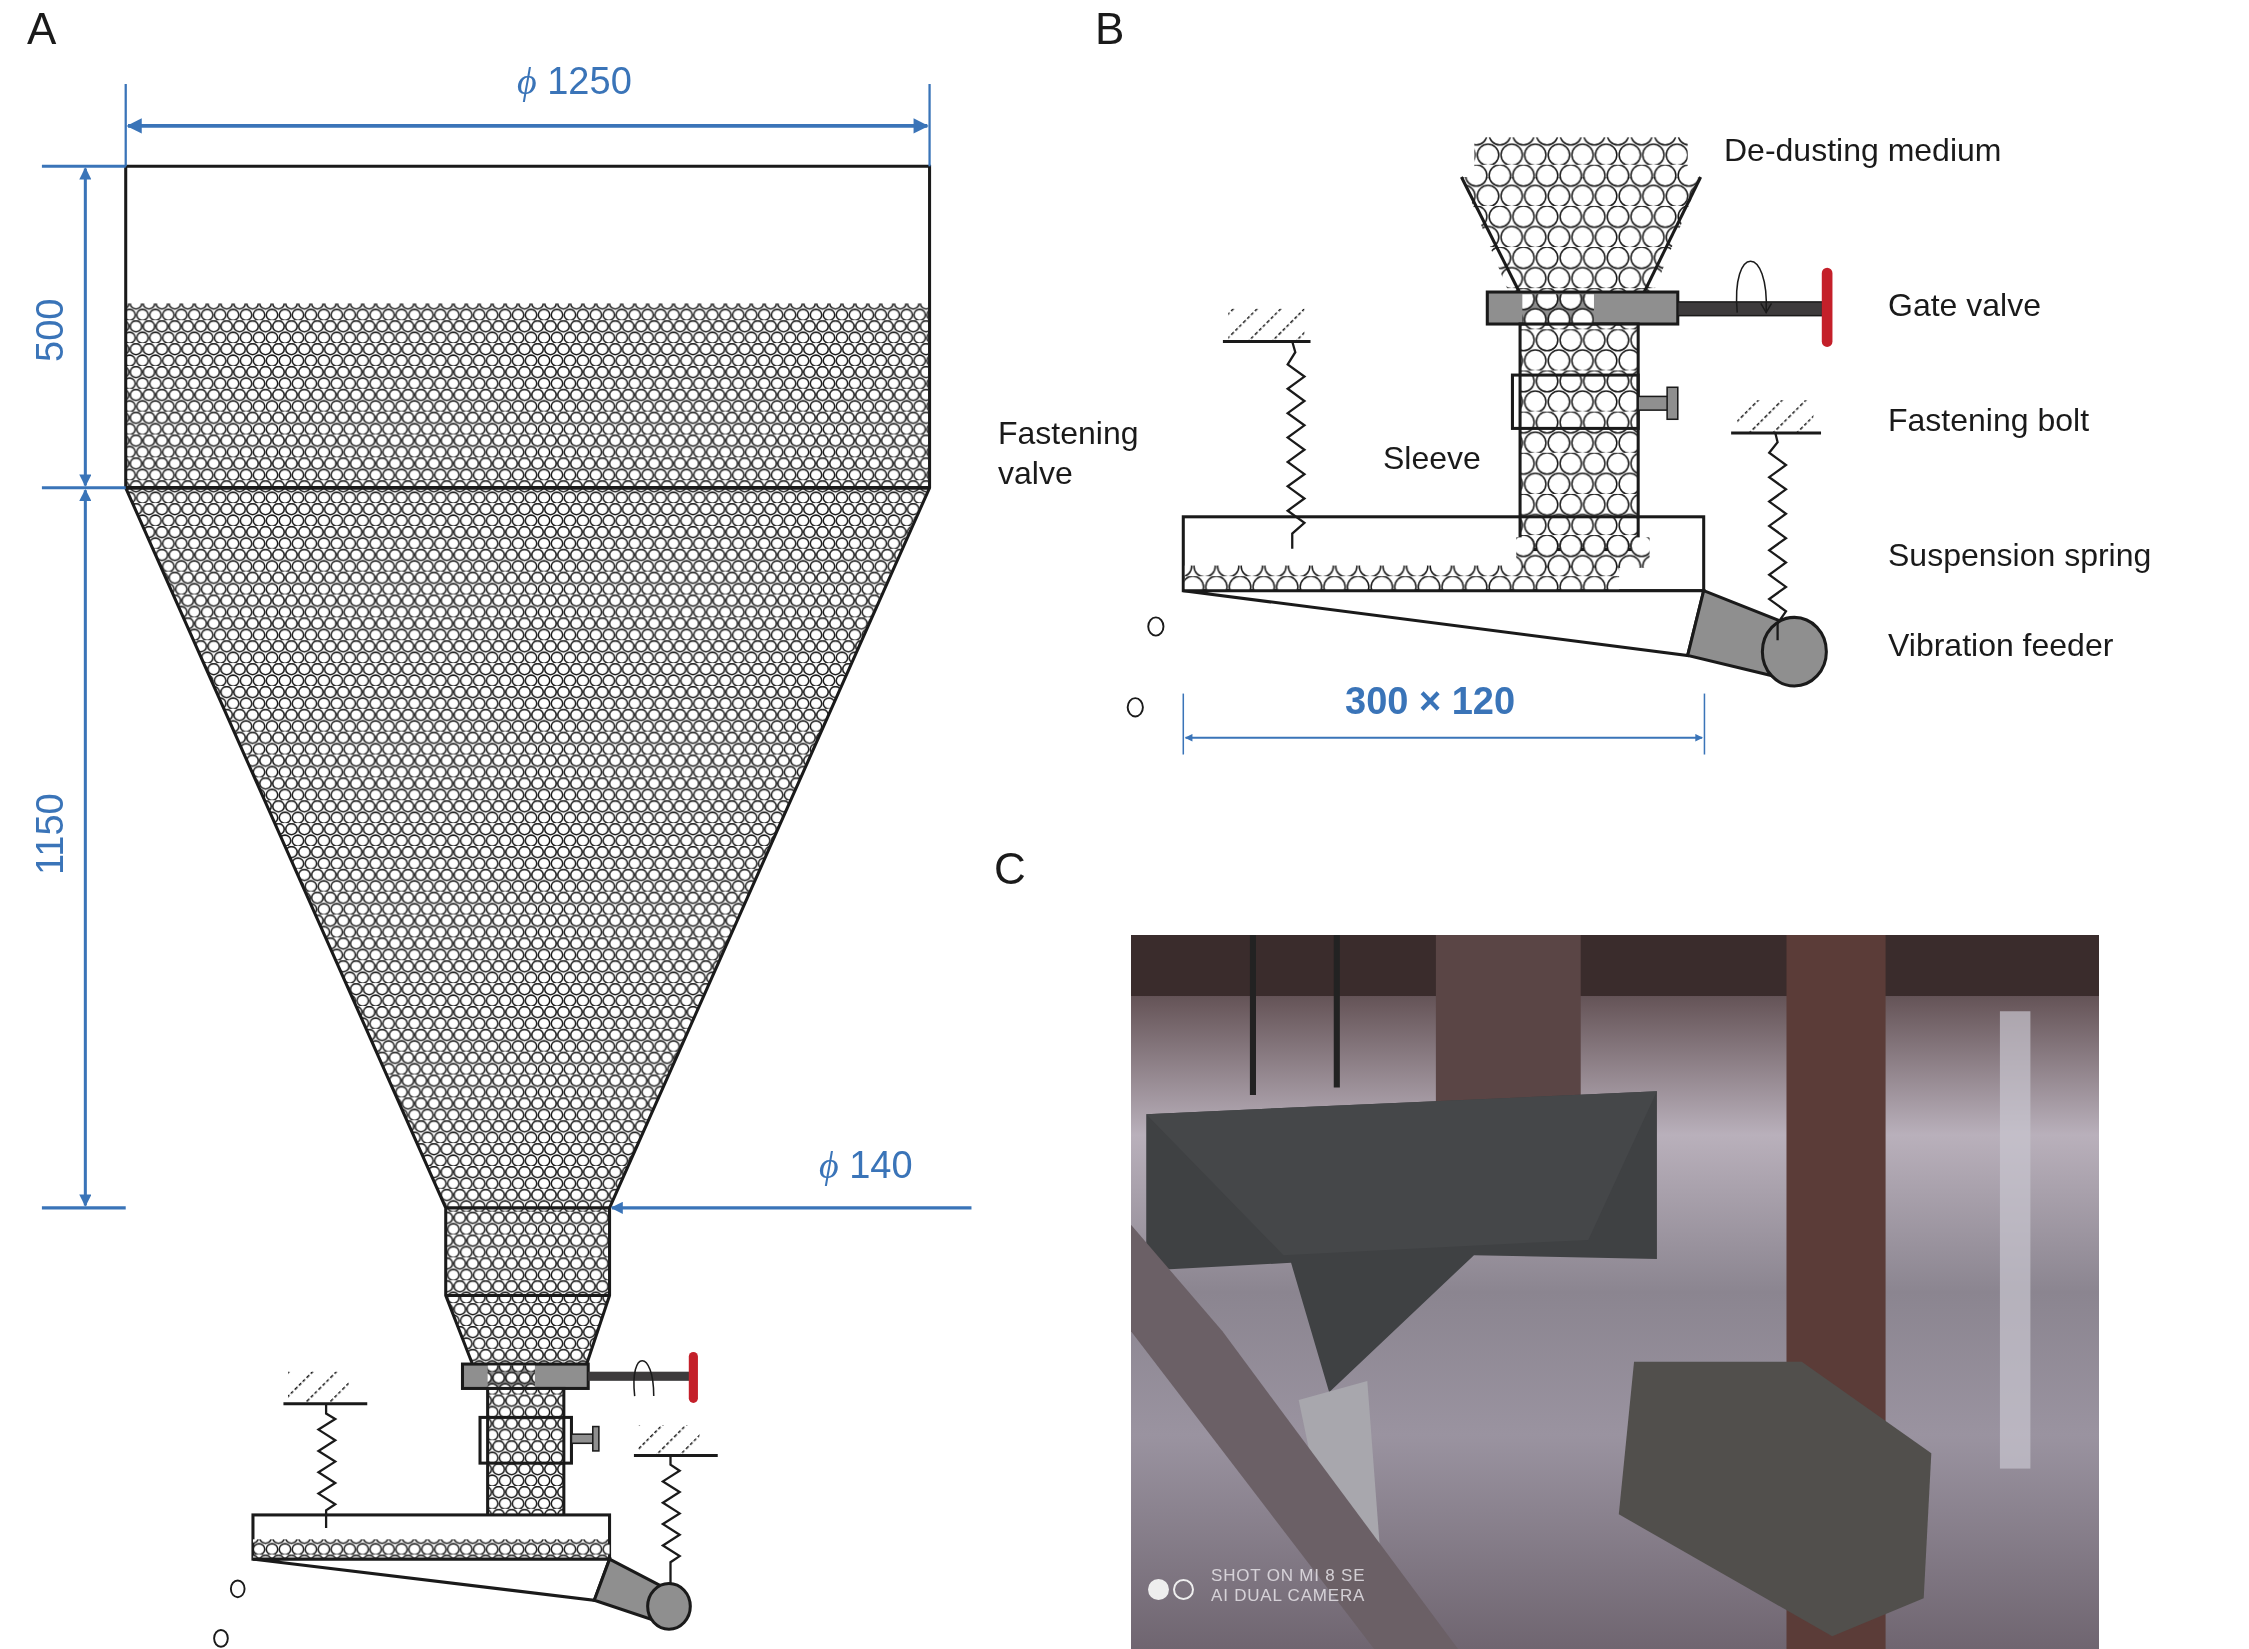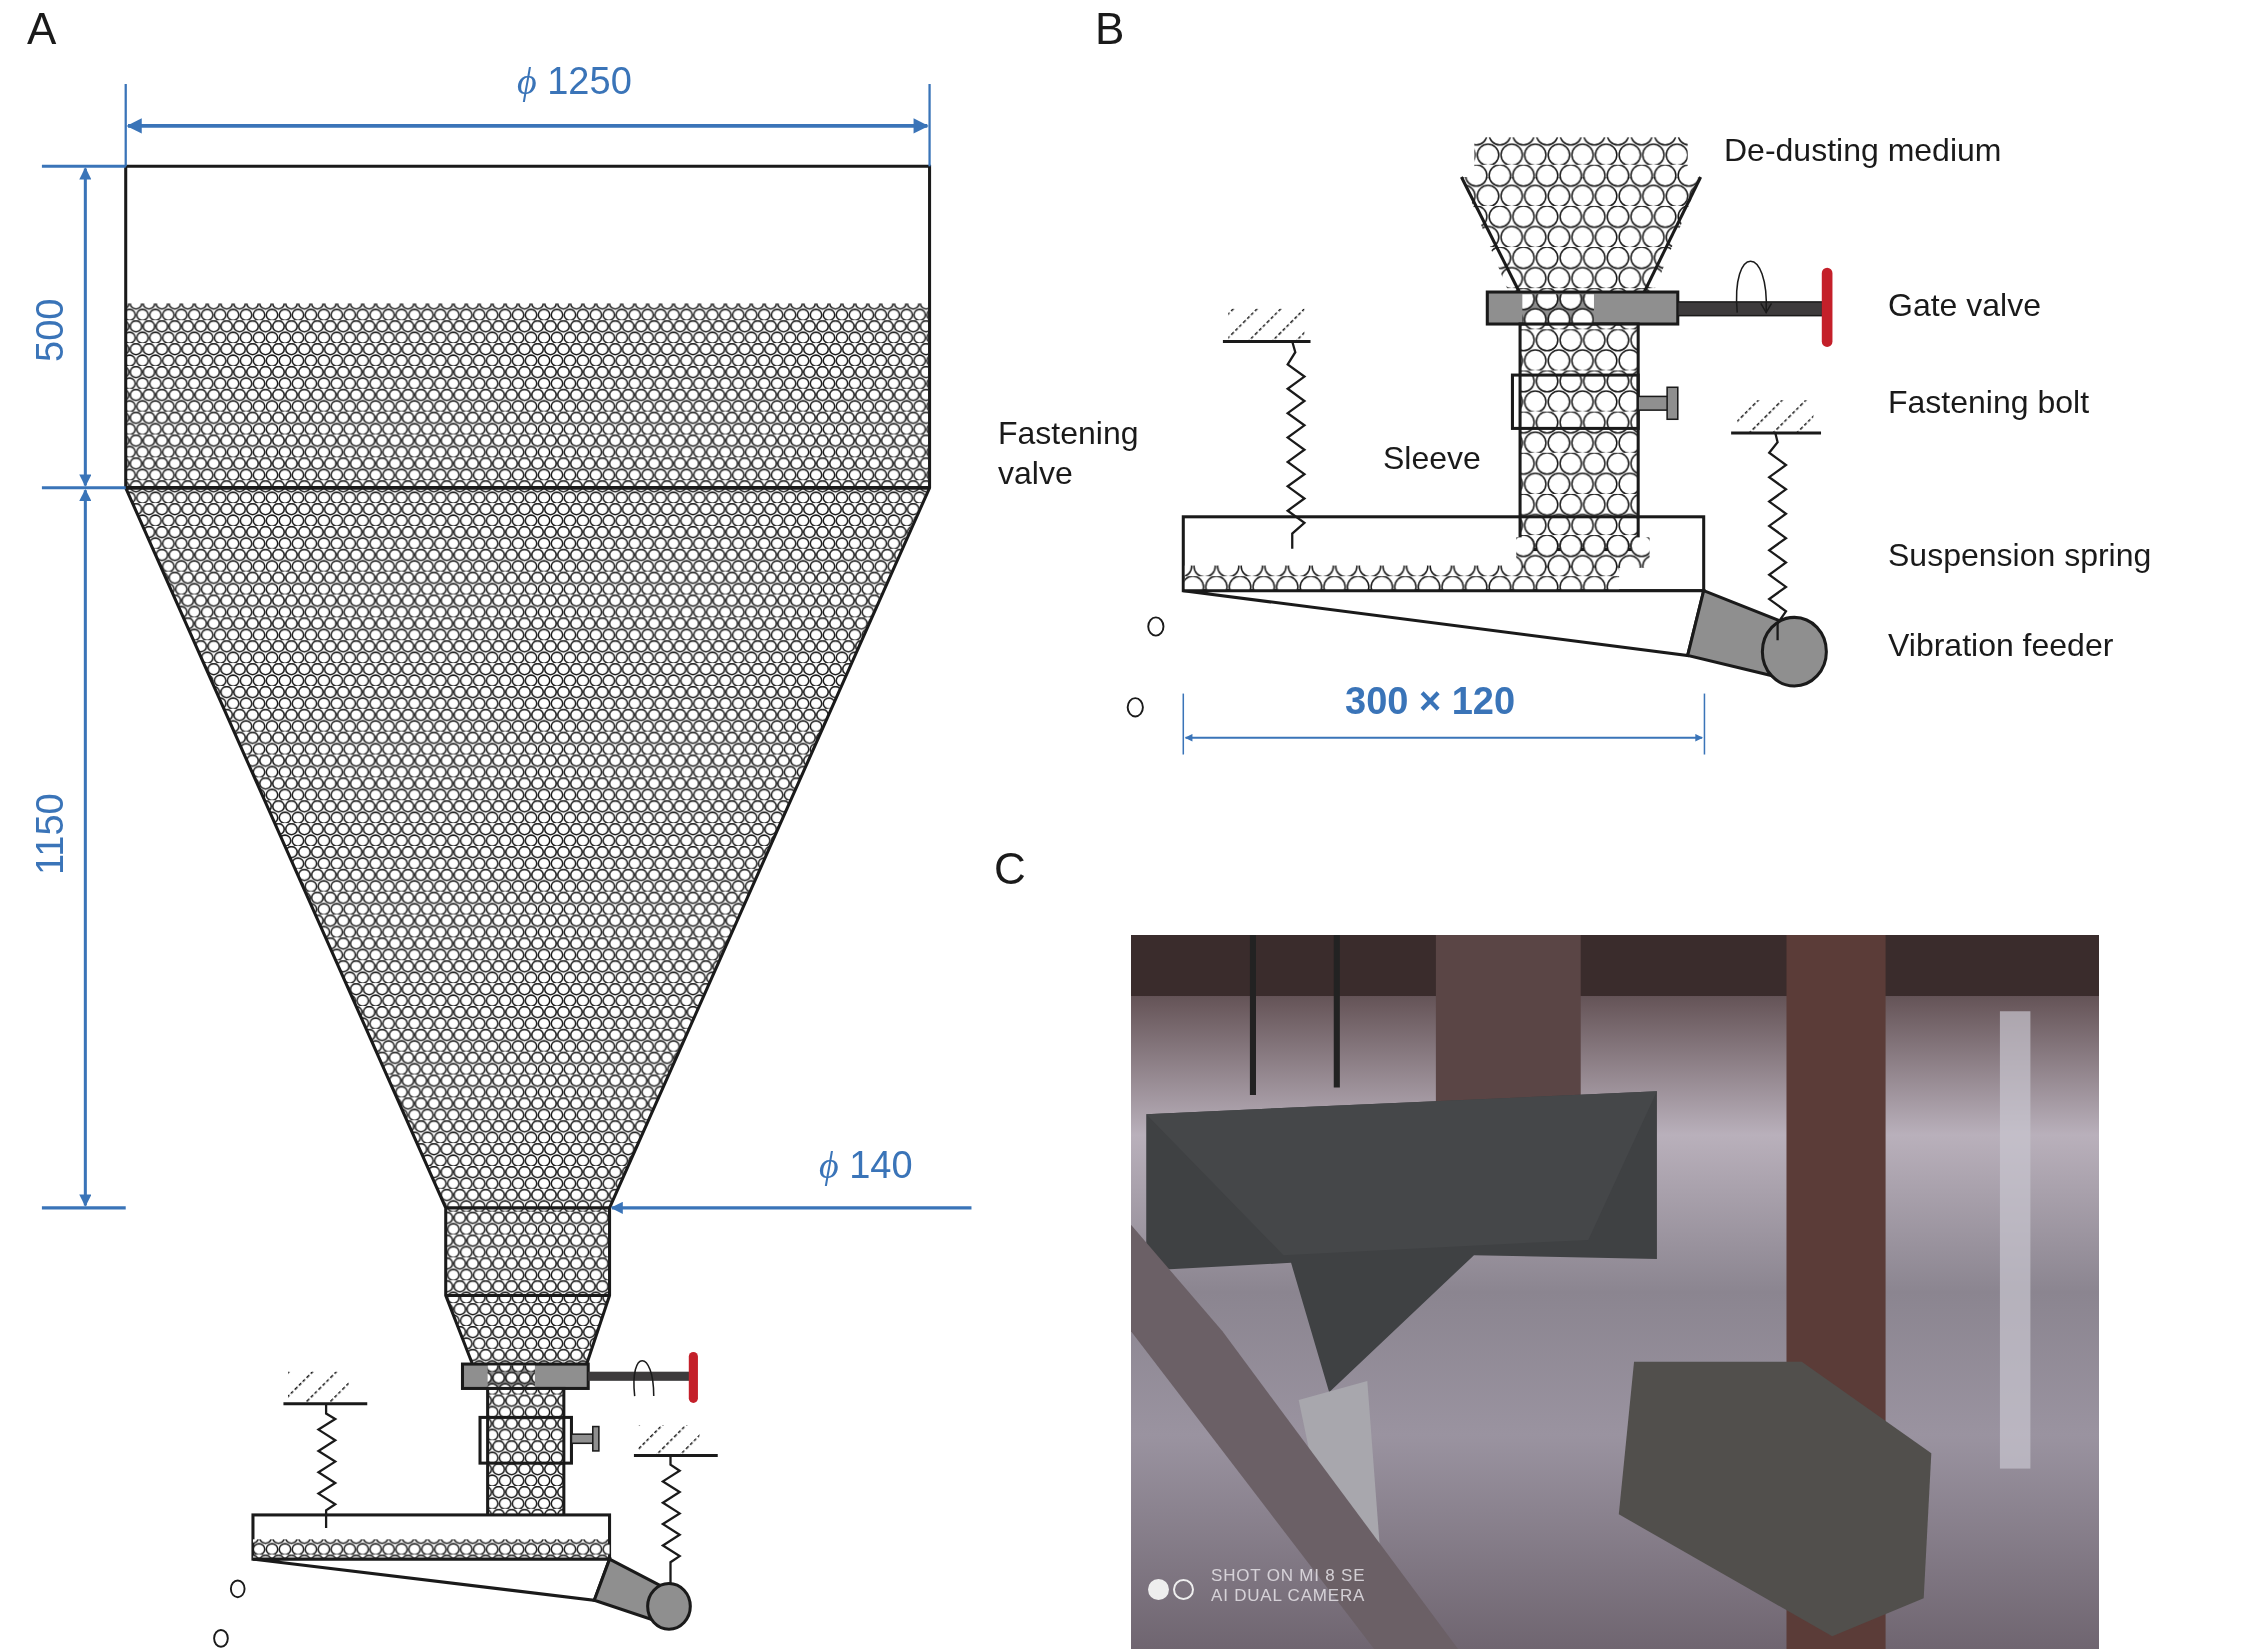--- a/index.html
+++ b/index.html
@@ -143,21 +143,21 @@
 </div>
 <div class="dim-text rot" style="left:29px;top:362px;">500</div>
 <div class="dim-text rot" style="left:29px;top:875px;">1150</div>
 <div class="dim-text" style="left:819px;top:1143px;">
   <span class="phi">ϕ</span>
   <span>140</span>
 </div>
 
 <div class="callout" style="left:1724px;top:130px;">De-dusting medium</div>
 <div class="callout" style="left:1888px;top:285px;">Gate valve</div>
-<div class="callout" style="left:1888px;top:382px;text-align:right;">Fastening bolt</div>
+<div class="callout" style="left:1888px;top:400px;text-align:right;">Fastening bolt</div>
 <div class="callout" style="left:1383px;top:438px;">Sleeve</div>
 <div class="callout" style="left:998px;top:413px;">
   <div>Fastening</div>
   <div>valve</div>
 </div>
 <div class="callout" style="left:1888px;top:535px;">Suspension spring</div>
 <div class="callout" style="left:1888px;top:625px;">Vibration feeder</div>
 <div class="dim-text" style="left:1345px;top:680px;font-weight:bold;">300 × 120</div>
 
 <div id="photo">

